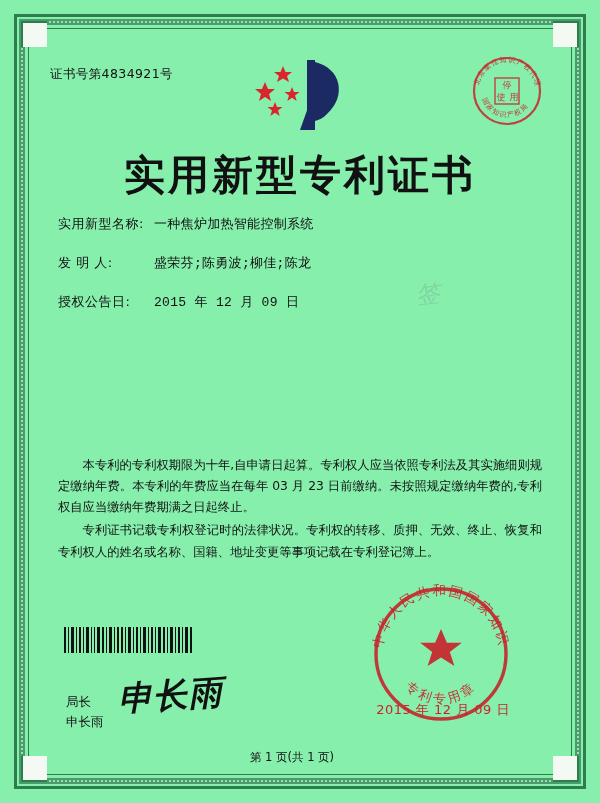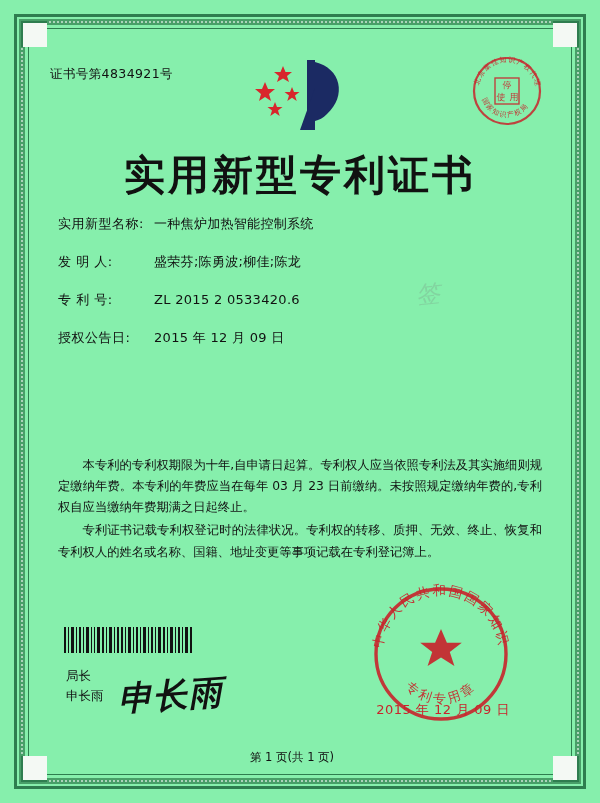--- a/index.html
+++ b/index.html
@@ -140,20 +140,21 @@
     line-height: 1.3;
     white-space: nowrap;
   }
   .field-label {
     display: inline-block;
     min-width: 96px;
     letter-spacing: 0.5px;
   }
   .field-value {
     letter-spacing: 0.3px;
+    font-family: Liberation Mono, monospace;
   }
 
   
   .body-text {
     position: absolute;
     left: 18px;
     right: 18px;
     top: 415px;
     font-size: 12.3px;
     line-height: 1.72;
@@ -171,21 +172,21 @@
     left: 24px;
     bottom: 110px;
     width: 130px;
     height: 26px;
   }
 
   
   .sig-block {
     position: absolute;
     left: 26px;
-    bottom: 58px;
+    bottom: 32px;
     font-size: 12.5px;
     line-height: 1.55;
     color: #111;
   }
   .handwriting {
     position: absolute;
     left: 78px;
     bottom: 44px;
     font-family: "DejaVu Serif", "Liberation Serif", serif;
     font-size: 34px;
@@ -292,23 +293,20 @@
     <div class="title">实用新型专利证书</div>
 
     <div class="pale-sign">签</div>
 
     <div class="fields">
       <div class="field-row">
         <span class="field-label">实用新型名称:</span><span class="field-value">一种焦炉加热智能控制系统</span>
       </div>
       <div class="field-row">
         <span class="field-label">发 明 人:</span><span class="field-value">盛荣芬;陈勇波;柳佳;陈龙</span>
-      </div>
-      <div class="field-row">
-        <span class="field-label">专 利 号:</span><span class="field-value">ZL 2015 2 0533420.6</span>
       </div>
       <div class="field-row">
         <span class="field-label">授权公告日:</span><span class="field-value">2015 年 12 月 09 日</span>
       </div>
     </div>
 
     <div class="body-text">
       <p>本专利的专利权期限为十年,自申请日起算。专利权人应当依照专利法及其实施细则规定缴纳年费。本专利的年费应当在每年 03 月 23 日前缴纳。未按照规定缴纳年费的,专利权自应当缴纳年费期满之日起终止。</p>
       <p>专利证书记载专利权登记时的法律状况。专利权的转移、质押、无效、终止、恢复和专利权人的姓名或名称、国籍、地址变更等事项记载在专利登记簿上。</p>
     </div>

